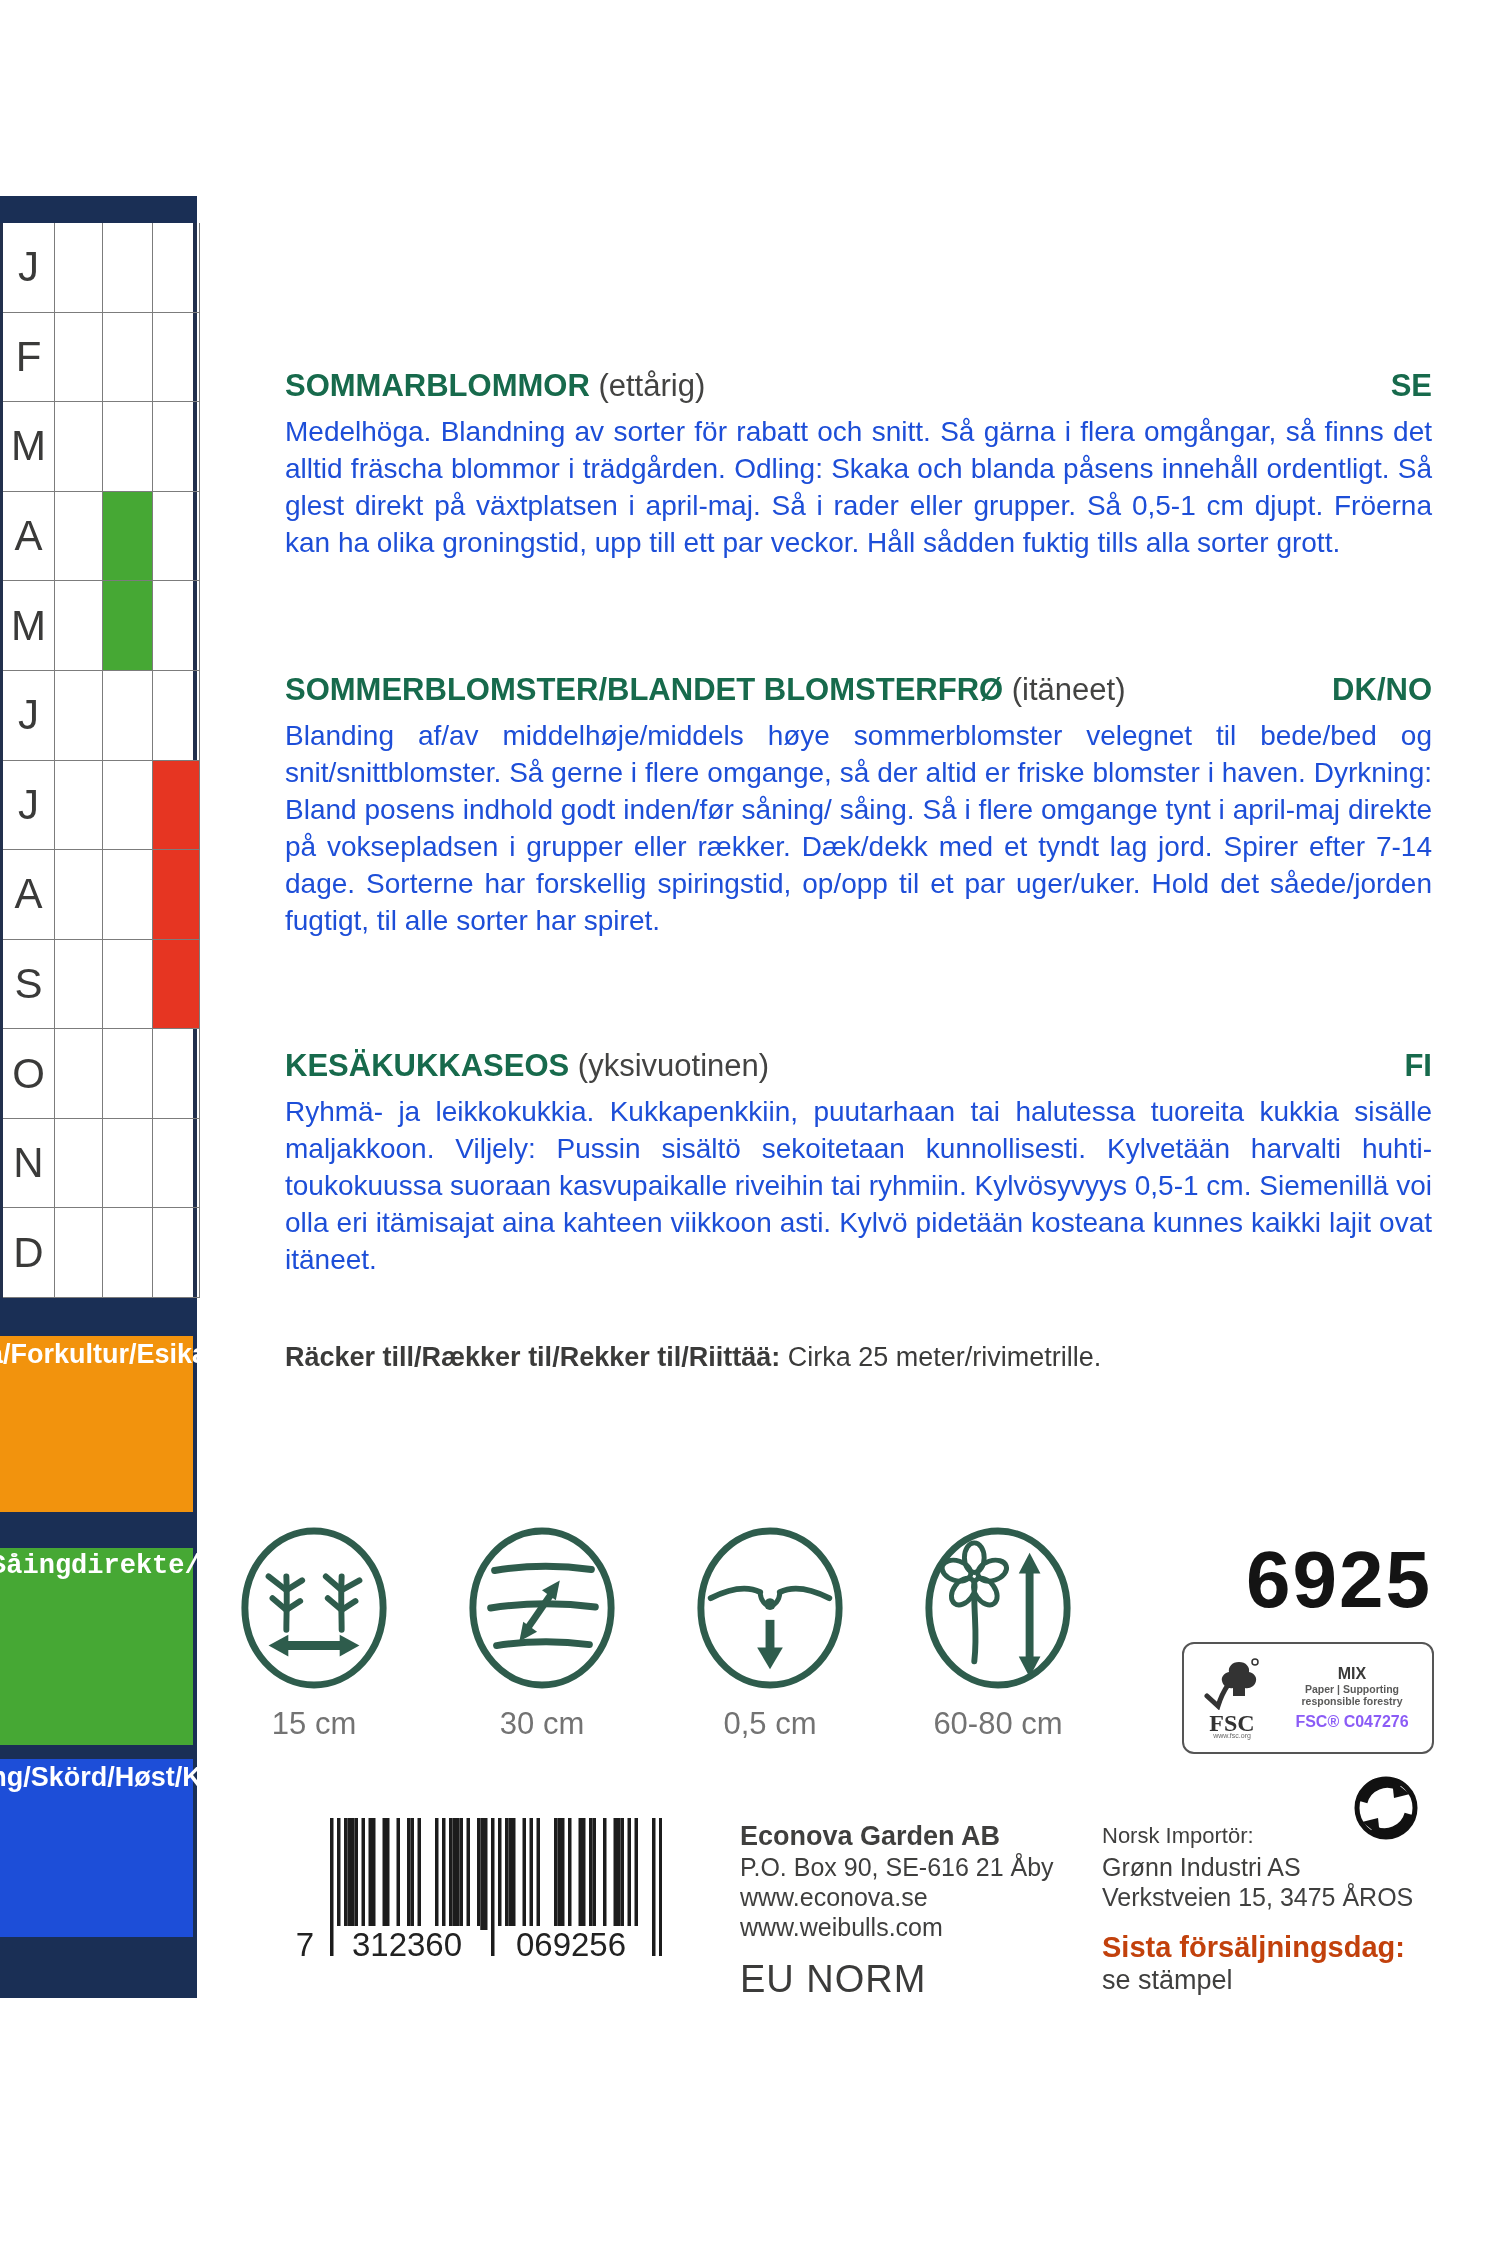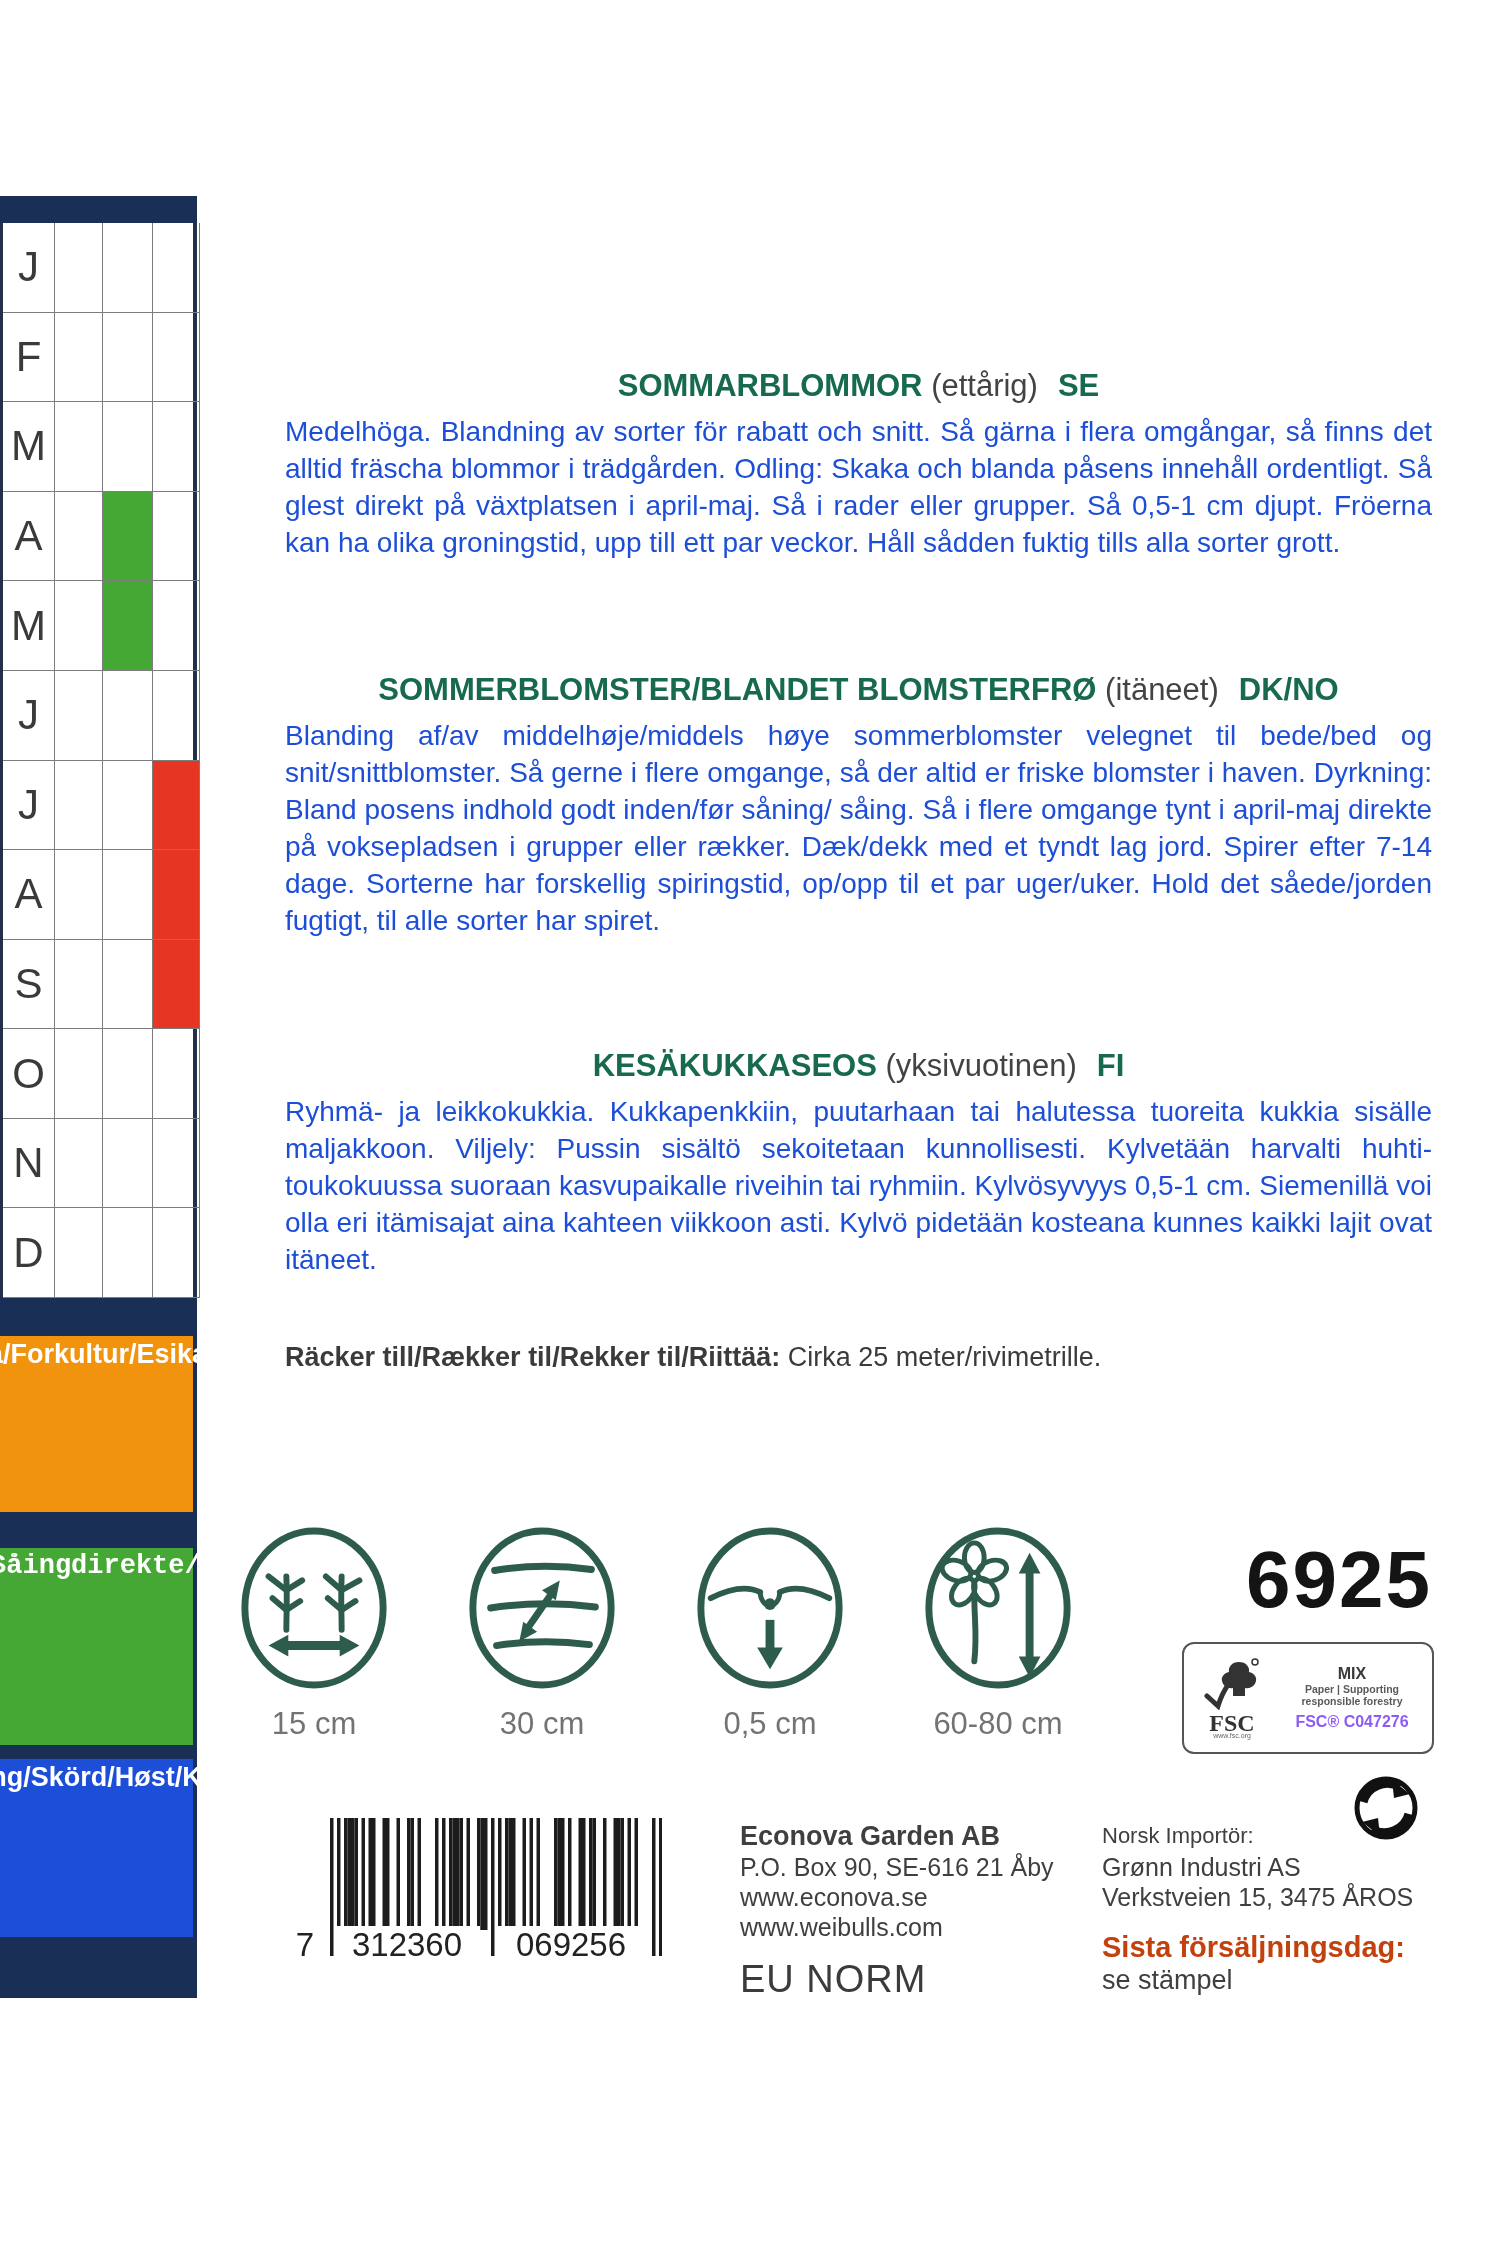--- a/index.html
+++ b/index.html
@@ -18,21 +18,21 @@
   #sidebar-lower{position:absolute;left:0;top:1332px;width:197px;height:666px;background:#1a2f55;}
   .legend-box{position:absolute;left:0;width:193px;color:#fff;font-weight:bold;font-size:27px;line-height:37px;
     padding-left:14px;box-sizing:border-box;display:flex;justify-content:center;}
   #legend-presow{top:4px;height:176px;}
   #legend-direct{top:216px;height:197px;font-family:Liberation Mono, monospace;}
   #legend-flower{top:427px;height:178px;}
 
   
   #main{position:absolute;left:285px;top:0;width:1147px;}
   .section{position:absolute;left:0;width:1147px;}
-  .sec-head{display:flex;justify-content:center;align-items:baseline;font-size:31px;}
+  .sec-head{display:flex;justify-content:space-between;align-items:baseline;font-size:31px;}
   .sec-title{font-weight:bold;color:#176a4c;}
   .sec-sub{color:#434342;font-weight:normal;}
   .sec-lang{font-weight:bold;color:#176a4c;white-space:nowrap;margin-left:20px;}
   .sec-body{margin-top:9px;font-size:28px;line-height:37px;color:#1d4ed8;text-align:justify;}
   #coverage{position:absolute;left:0;top:1342px;font-size:27px;color:#3b3b3a;}
   #coverage b{font-weight:bold;}
 
   
   #icons{position:absolute;left:200px;top:1524px;display:flex;}
   .icon-block{width:228px;text-align:center;}

